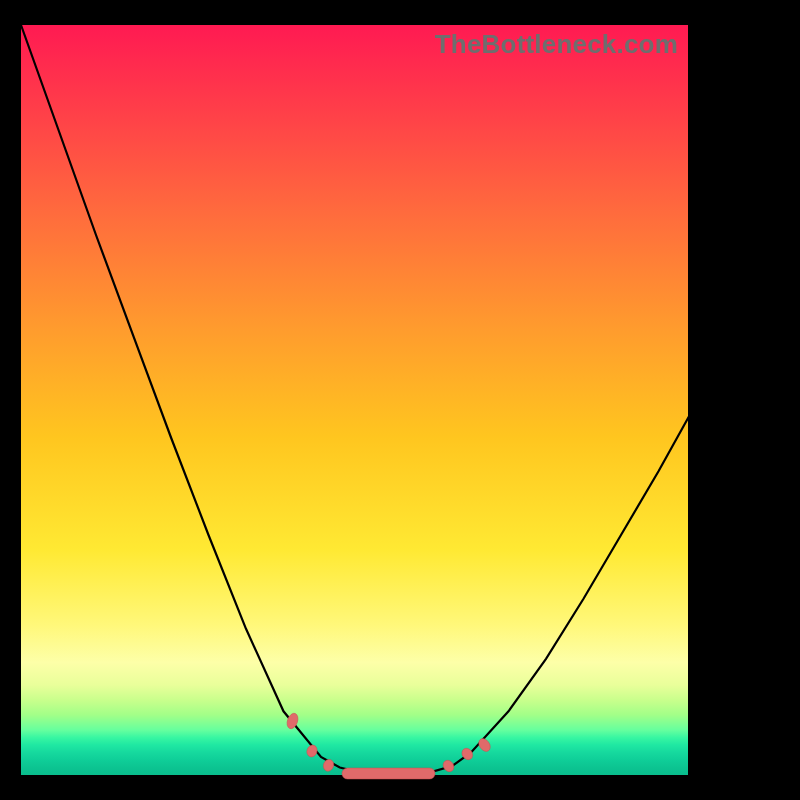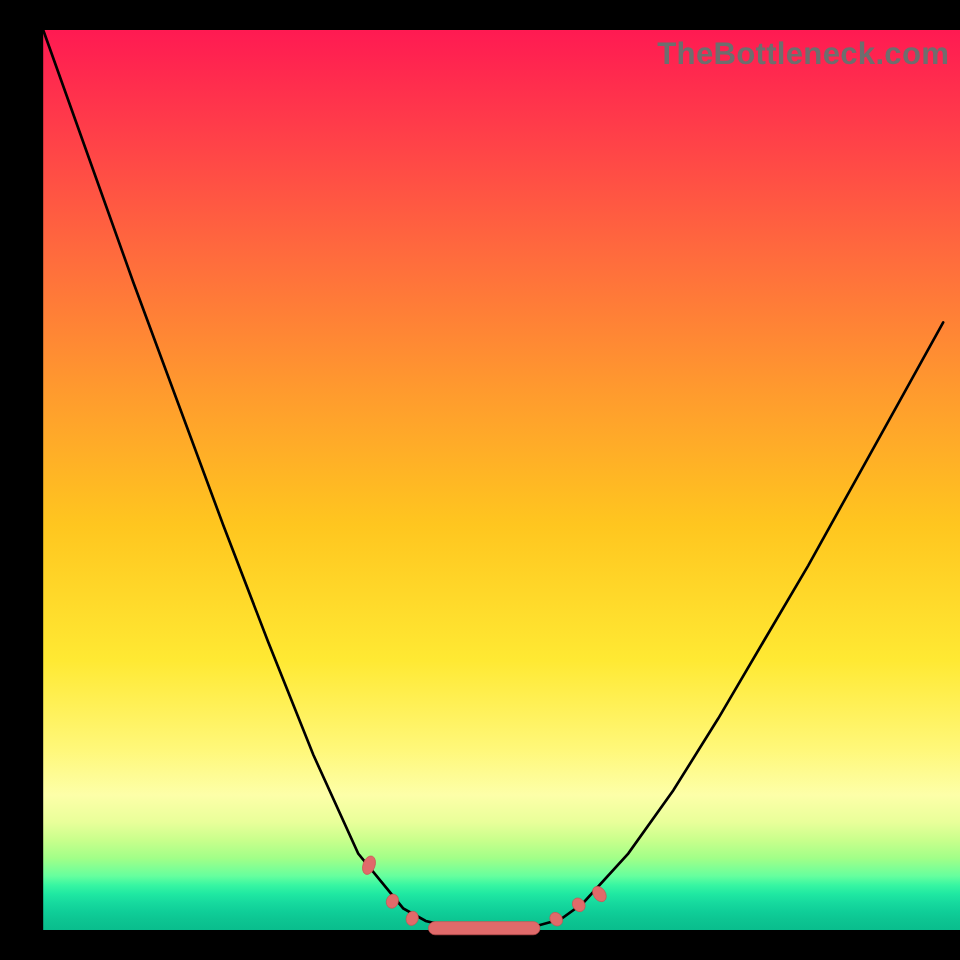--- a/index.html
+++ b/index.html
@@ -5,23 +5,23 @@
   * { margin: 0; padding: 0; box-sizing: border-box; }
   html, body { width: 800px; height: 800px; overflow: hidden; background: #000; }
   .frame {
     position: relative;
     width: 800px;
     height: 800px;
     background: #000;
   }
   .plot-area {
     position: absolute;
-    left: 36px;
+    left: 21px;
     top: 25px;
-    width: 765px;
+    width: 667px;
     height: 750px;
     background: linear-gradient(to bottom,
       #ff1a52 0%,
       #ff3a4a 10%,
       #ff6b3d 25%,
       #ff9a2e 40%,
       #ffc61f 55%,
       #ffe933 70%,
       #fff87a 80%,
       #fdffa8 85%,

